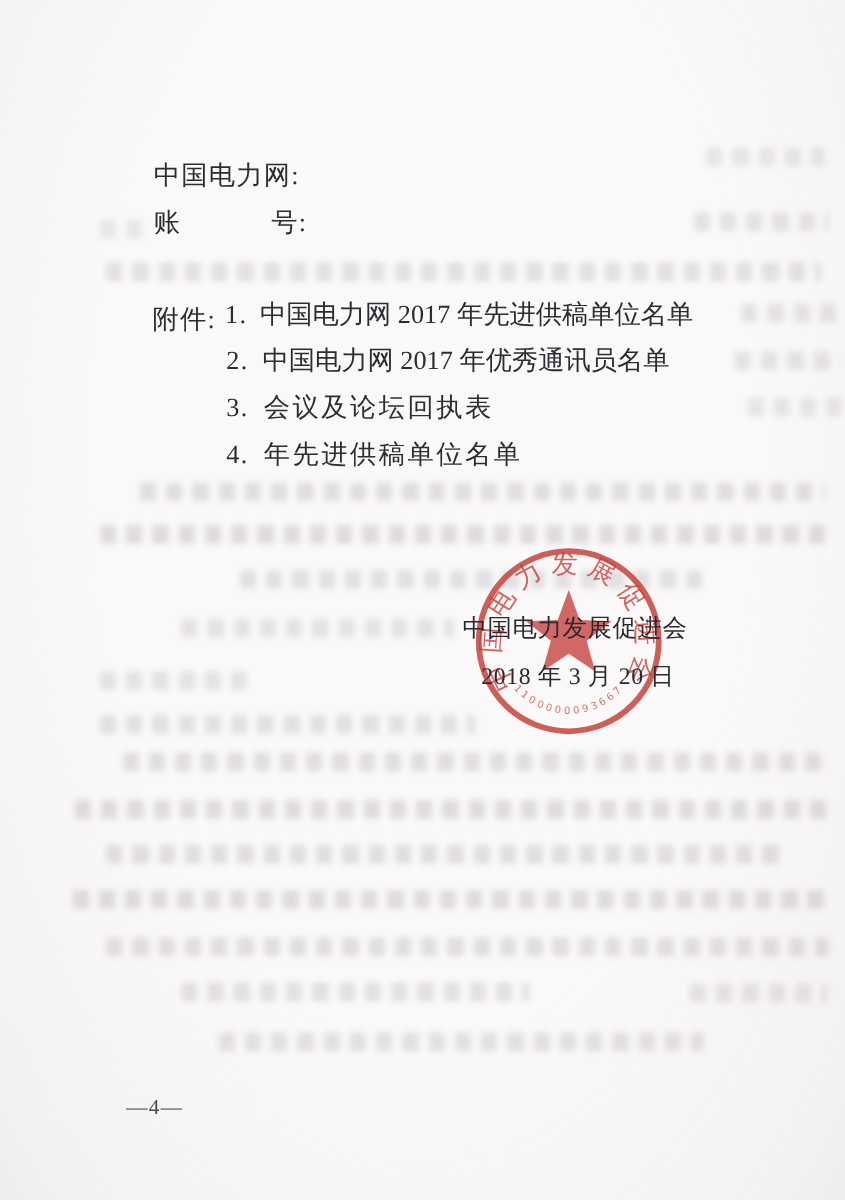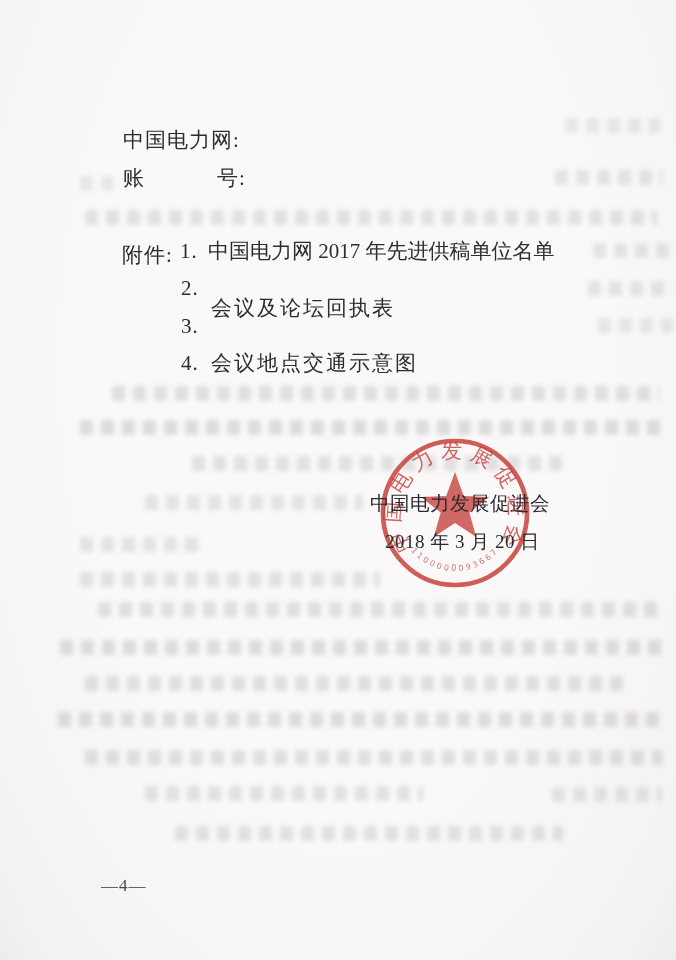--- a/index.html
+++ b/index.html
@@ -82,26 +82,27 @@
 
   <span class="t" style="left:123px;top:167px;">账</span>
   <span class="t" style="left:217px;top:167px;">号:</span>
 
   <span class="t" style="left:122px;top:244px;font-family:Liberation Serif, serif;">附件:</span>
 
   <span class="t" style="left:180px;top:240px;">1.</span>
   <span class="t" style="left:208px;top:240px;letter-spacing:0;">中国电力网 2017 年先进供稿单位名单</span>
 
   <span class="t" style="left:181px;top:277px;">2.</span>
+  <span class="t" style="left:210px;top:277px;letter-spacing:0;">中国电力网 2017 年优秀通讯员名单</span>
 
   <span class="t" style="left:181px;top:315px;">3.</span>
-  <span class="t" style="left:211px;top:297px;letter-spacing:2px;">会议及论坛回执表</span>
+  <span class="t" style="left:211px;top:315px;letter-spacing:2px;">会议及论坛回执表</span>
 
   <span class="t" style="left:181px;top:352px;">4.</span>
-  <span class="t" style="left:211px;top:352px;letter-spacing:2px;">会议地点交通示意图</span>
+  <span class="t" style="left:211px;top:352px;letter-spacing:2px;">年先进供稿单位名单</span>
 
   <svg class="seal" viewBox="0 0 246 232" aria-hidden="true">
     <defs>
       <path id="sealTopArc" d="M 80.9 142.4 A 55 55 0 1 1 165.1 142.4" fill="none"></path>
       <path id="sealBottomArc" d="M 70.4 131.5 A 58 58 0 0 0 175.6 131.5" fill="none"></path>
     </defs>
     <circle cx="123" cy="107" r="72" fill="none" stroke="#c43c35" stroke-width="4.6" opacity="0.82"></circle>
     <polygon points="123,66 131.8,89.9 157.2,90.9 137.3,106.6 144.2,131.1 123,117 101.8,131.1 108.7,106.6 88.8,90.9 114.2,89.9" fill="#c84440" opacity="0.8"></polygon>
     <text font-size="21" fill="#c43c35" opacity="0.78" letter-spacing="6.5" font-family="Liberation Serif, DejaVu Serif, serif">
       <textPath href="#sealTopArc" startOffset="50%" text-anchor="middle">中国电力发展促进会</textPath>

